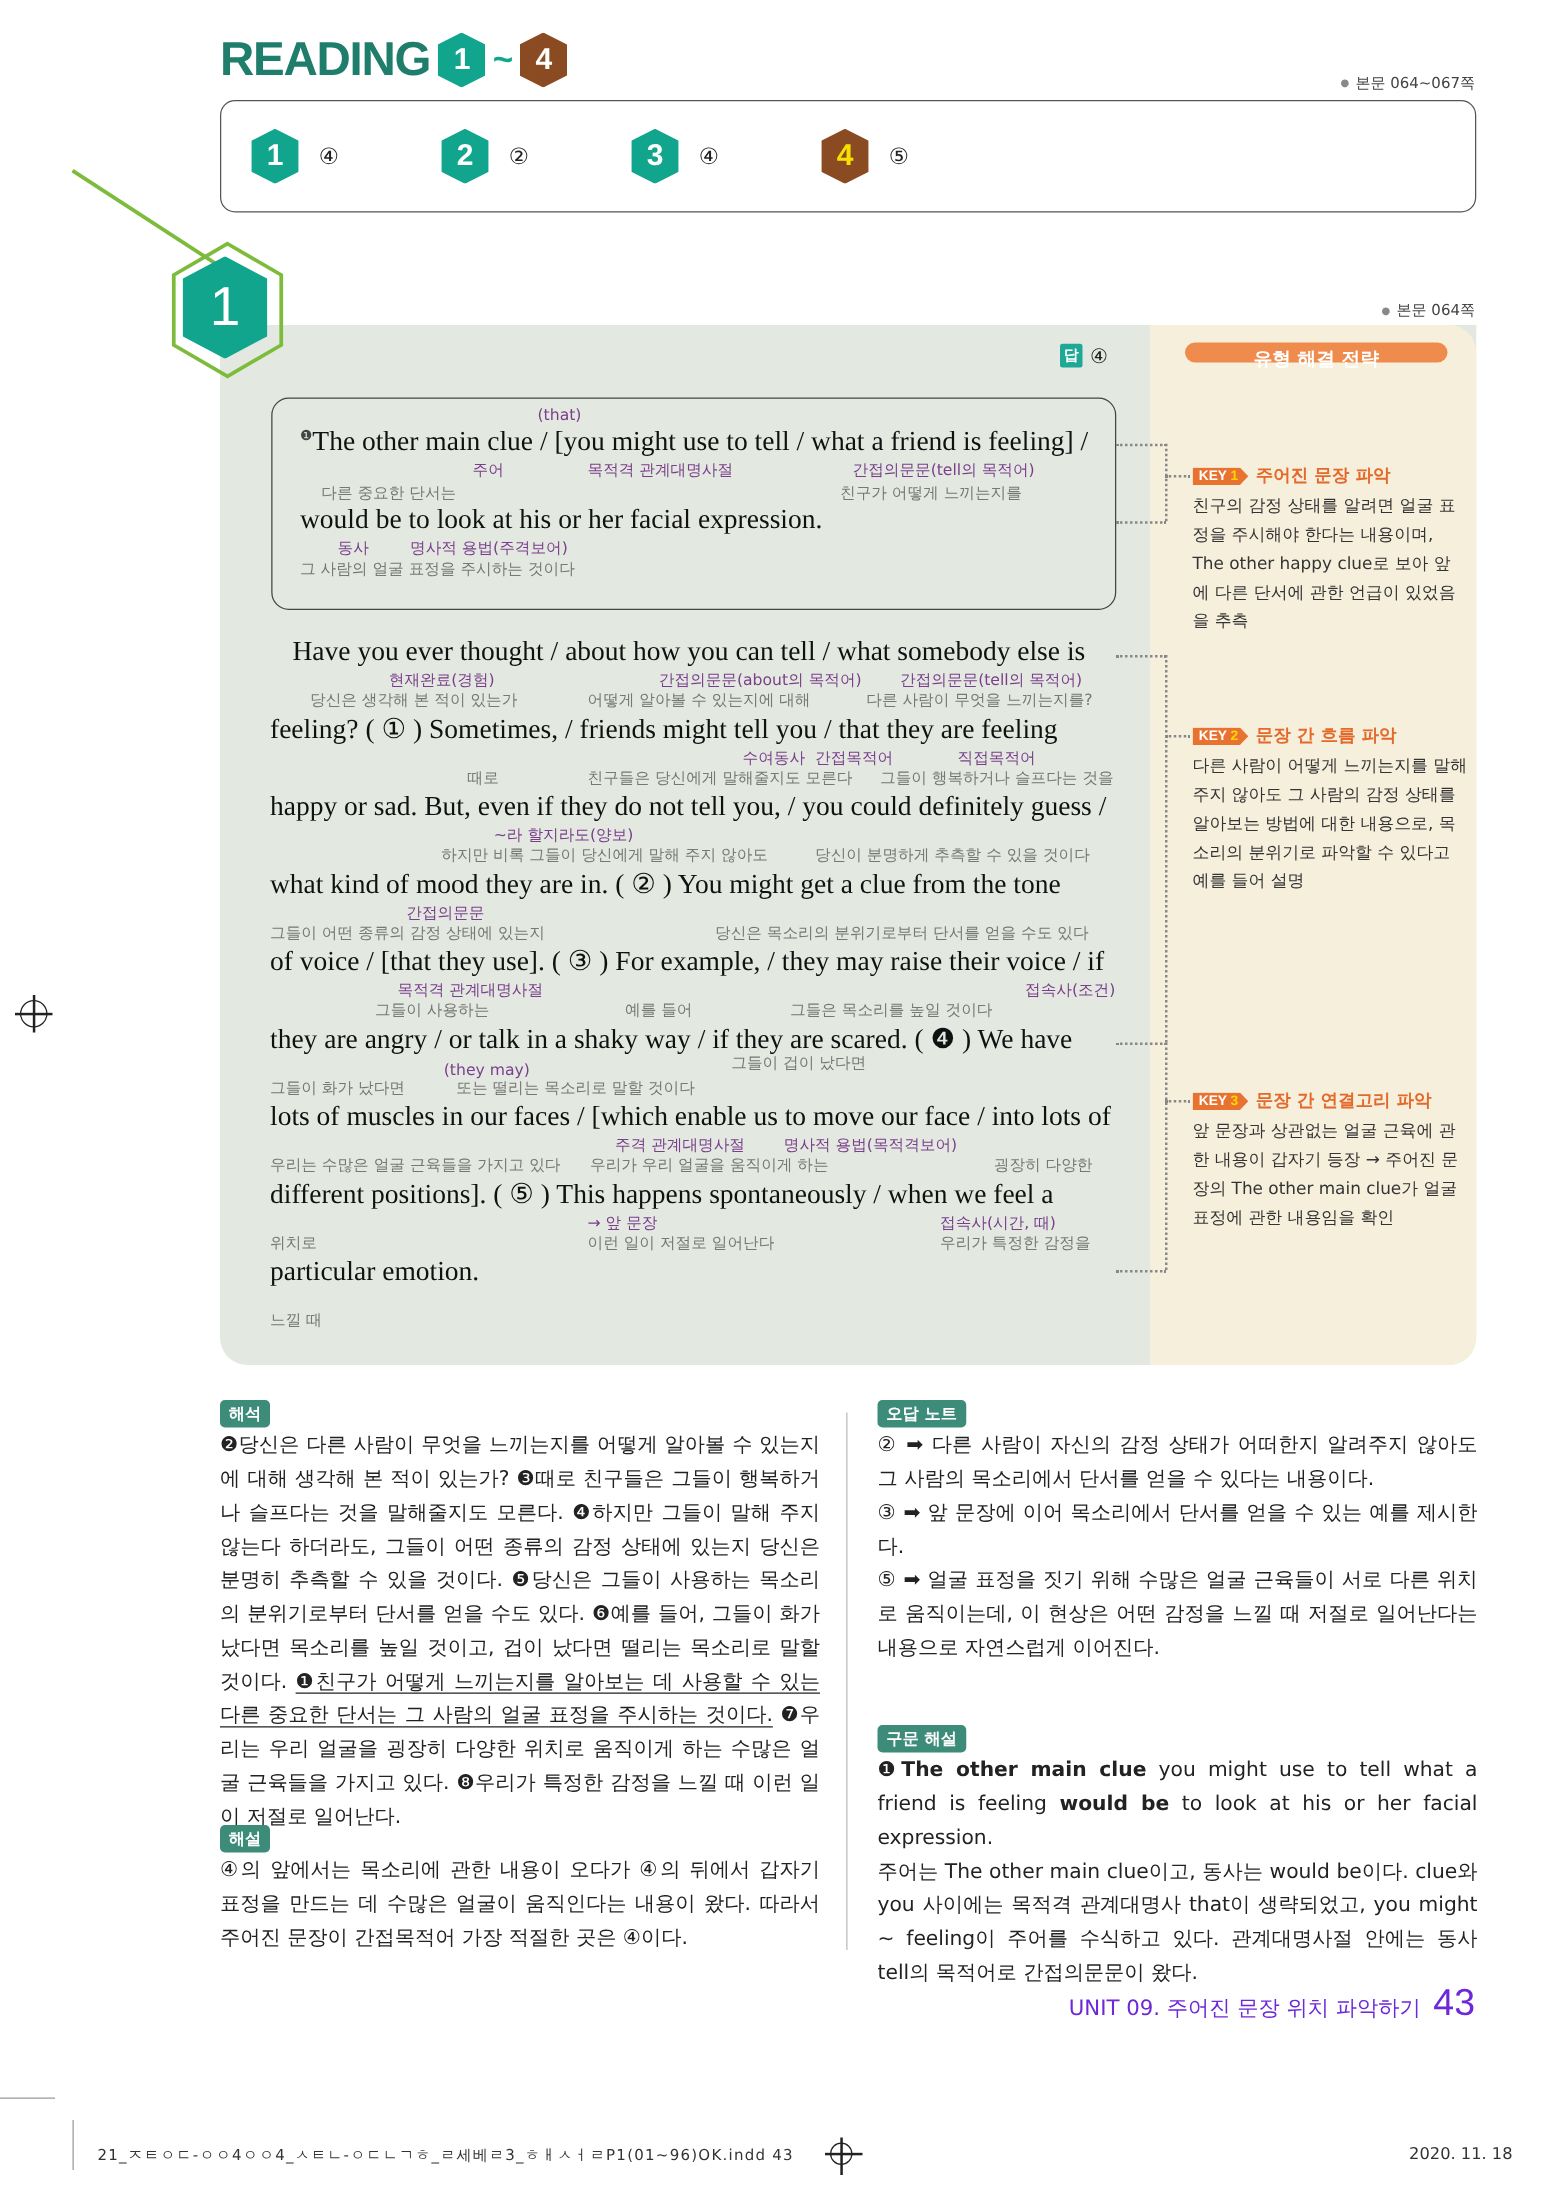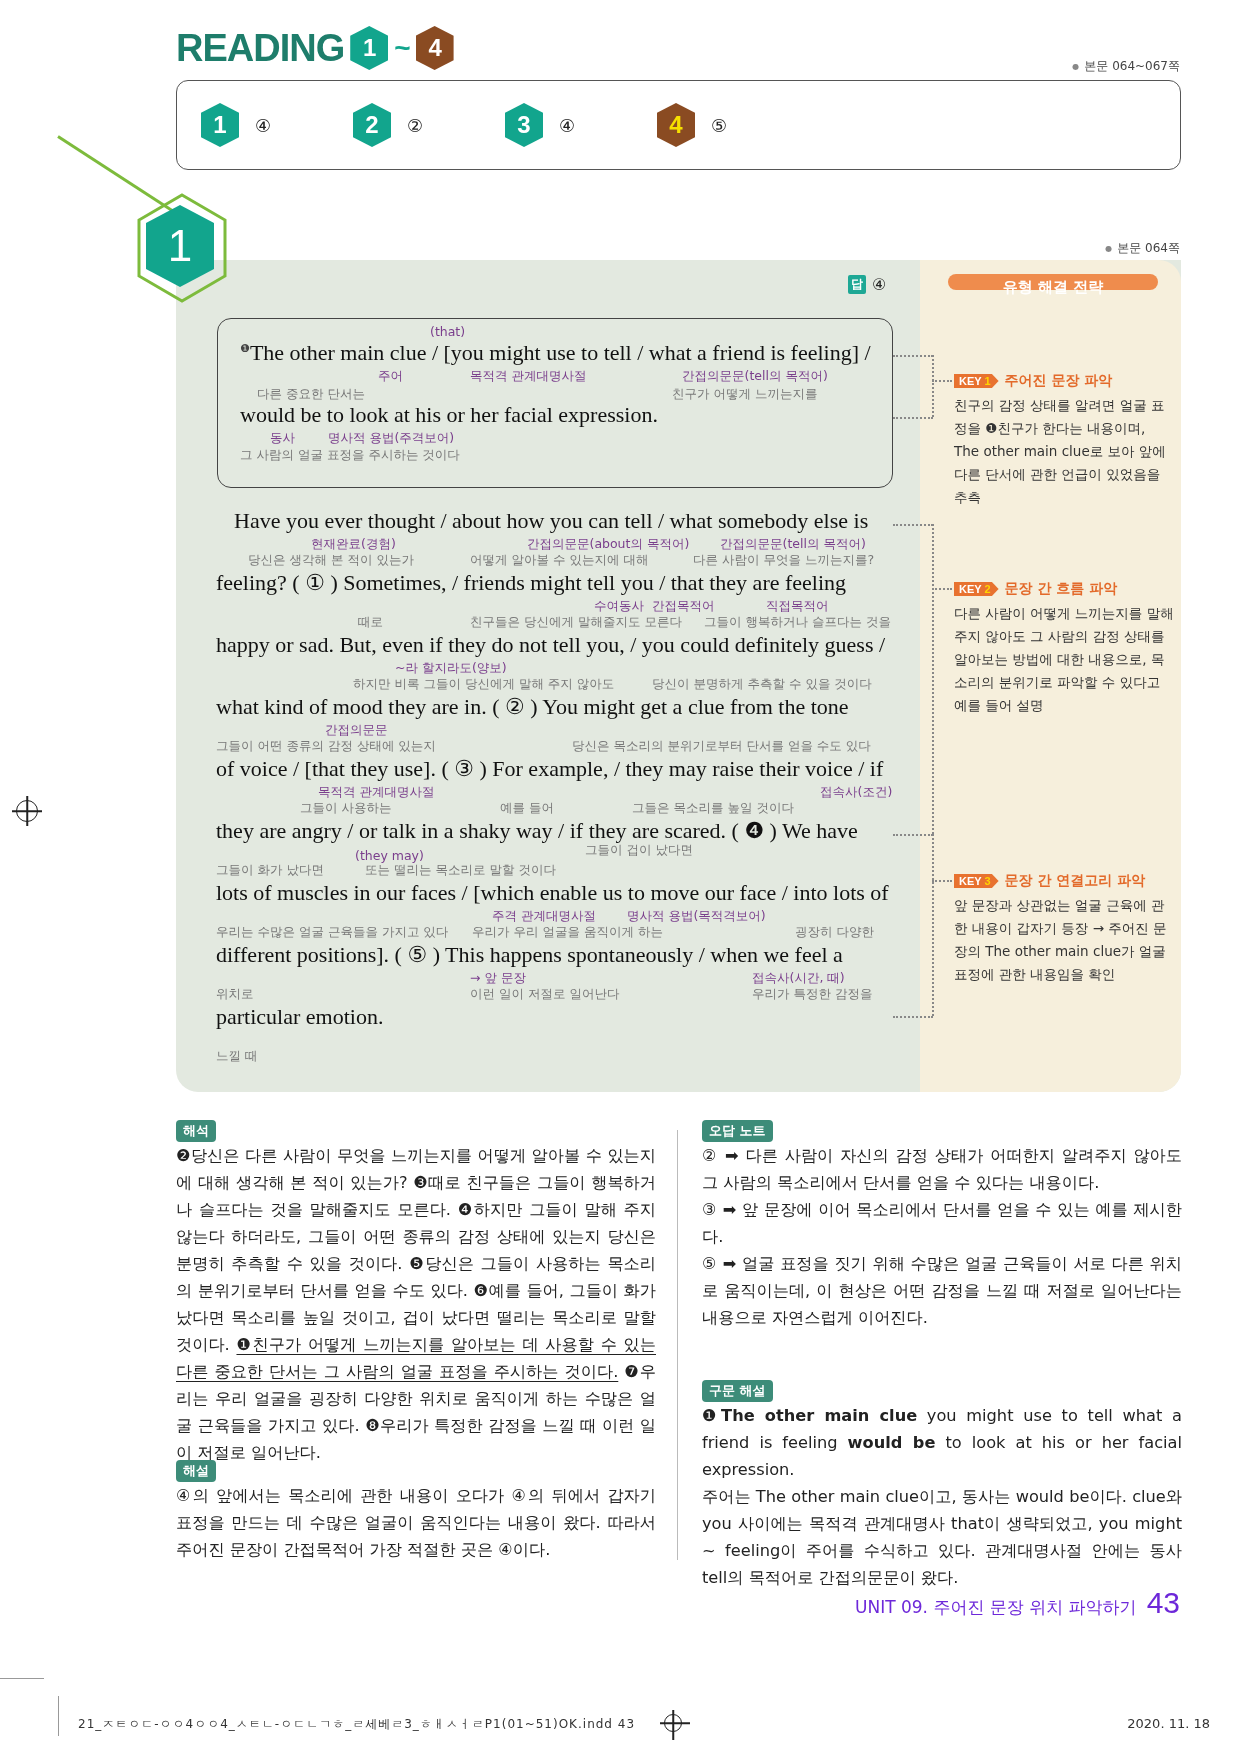--- a/index.html
+++ b/index.html
@@ -127,21 +127,21 @@
 <div class="gm" style="left:527px; top:536px;">간접의문문(about의 목적어)</div>
 <div class="gm" style="left:720px; top:536px;">간접의문문(tell의 목적어)</div>
 <div class="ko" style="left:248px; top:552px;">당신은 생각해 본 적이 있는가</div>
 <div class="ko" style="left:470px; top:552px;">어떻게 알아볼 수 있는지에 대해</div>
 <div class="ko" style="left:693px; top:552px;">다른 사람이 무엇을 느끼는지를?</div>
 
 <div class="en" style="left:216px; top:570px;">feeling? ( ① ) Sometimes, / friends might tell you / that they are feeling</div>
 <div class="gm" style="left:594px; top:598px;">수여동사</div>
 <div class="gm" style="left:652px; top:598px;">간접목적어</div>
 <div class="gm" style="left:766px; top:598px;">직접목적어</div>
-<div class="ko" style="left:358px; top:614px;">때로</div>
+<div class="ko" style="left:374px; top:614px;">때로</div>
 <div class="ko" style="left:470px; top:614px;">친구들은 당신에게 말해줄지도 모른다</div>
 <div class="ko" style="left:704px; top:614px;">그들이 행복하거나 슬프다는 것을</div>
 
 <div class="en" style="left:216px; top:632px;">happy or sad. But, even if they do not tell you, / you could definitely guess /</div>
 <div class="gm" style="left:395px; top:660px;">~라 할지라도(양보)</div>
 <div class="ko" style="left:353px; top:676px;">하지만 비록 그들이 당신에게 말해 주지 않아도</div>
 <div class="ko" style="left:652px; top:676px;">당신이 분명하게 추측할 수 있을 것이다</div>
 
 <div class="en" style="left:216px; top:694px;">what kind of mood they are in. ( ② ) You might get a clue from the tone</div>
 <div class="gm" style="left:325px; top:722px;">간접의문문</div>
@@ -190,21 +190,21 @@
 
 <div class="dot-v" style="left:932px; top:834px; height:182px;"></div>
 <div class="dot-conn" style="left:893px; top:1016px; width:40px;"></div>
 <div class="dot-conn" style="left:932px; top:880px; width:20px;"></div>
 
 <div class="key-block" style="top:372px;">
   <div class="key-head">
     <span class="key-tag"><span>KEY</span> <b>1</b></span>
     <span>주어진 문장 파악</span>
   </div>
-  <div class="key-body">친구의 감정 상태를 알려면 얼굴 표정을 ❶친구가 한다는 내용이며, The other main clue로 보아 앞에 다른 단서에 관한 언급이 있었음을 추측</div>
+  <div class="key-body">친구의 감정 상태를 알려면 얼굴 표정을 주시해야 한다는 내용이며, The other happy clue로 보아 앞에 다른 단서에 관한 언급이 있었음을 추측</div>
 </div>
 <div class="key-block" style="top:580px;">
   <div class="key-head">
     <span class="key-tag"><span>KEY</span> <b>2</b></span>
     <span>문장 간 흐름 파악</span>
   </div>
   <div class="key-body">다른 사람이 어떻게 느끼는지를 말해 주지 않아도 그 사람의 감정 상태를 알아보는 방법에 대한 내용으로, 목소리의 분위기로 파악할 수 있다고 예를 들어 설명</div>
 </div>
 <div class="key-block" style="top:872px;">
   <div class="key-head">
@@ -238,15 +238,15 @@
   <span>❶</span><b>The other main clue</b><span> you might use to tell what a friend is feeling </span><b>would be</b><span> to look at his or her facial expression.</span>
   <div>주어는 The other main clue이고, 동사는 would be이다. clue와 you 사이에는 목적격 관계대명사 that이 생략되었고, you might ~ feeling이 주어를 수식하고 있다. 관계대명사절 안에는 동사 tell의 목적어로 간접의문문이 왔다.</div>
 </div>
 
 <div class="abs footer-unit">
   <span>UNIT 09. 주어진 문장 위치 파악하기</span>
   <span class="pg">43</span>
 </div>
 <div class="abs" style="left:0; top:1678px; width:44px; height:1px; background:#999;"></div>
 <div class="abs" style="left:58px; top:1696px; width:1px; height:40px; background:#999;"></div>
-<div class="abs printline">21_ㅈㅌㅇㄷ-ㅇㅇ4ㅇㅇ4_ㅅㅌㄴ-ㅇㄷㄴㄱㅎ_ㄹ세베ㄹ3_ㅎㅐㅅㅓㄹP1(01~51)OK.indd   43</div>
+<div class="abs printline">21_ㅈㅌㅇㄷ-ㅇㅇ4ㅇㅇ4_ㅅㅌㄴ-ㅇㄷㄴㄱㅎ_ㄹ세베ㄹ3_ㅎㅐㅅㅓㄹP1(01~96)OK.indd   43</div>
 <div class="abs reg-mark" style="left:664px; top:1714px; width:18px; height:18px;"></div>
 <div class="abs printdate">2020. 11. 18</div>
 
 </body></html>

